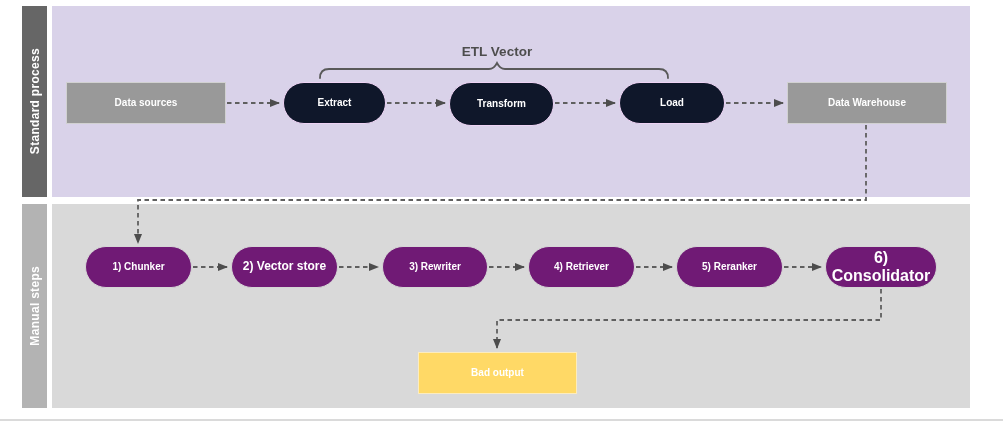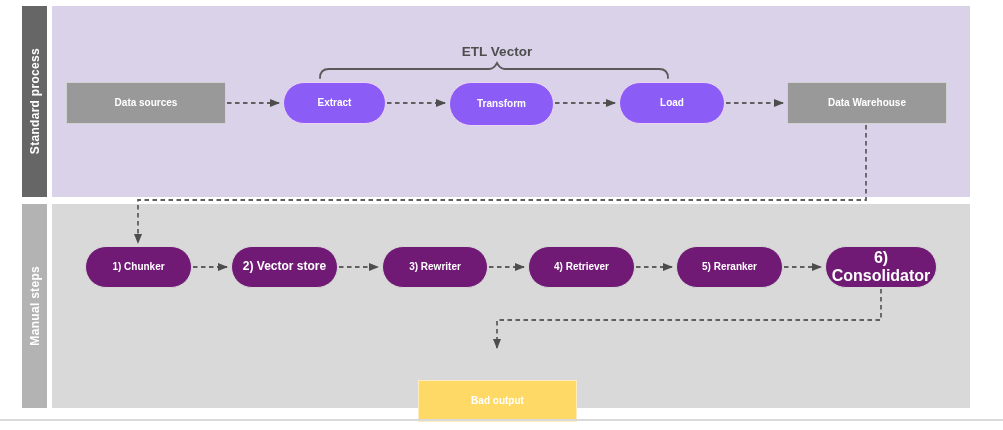--- a/index.html
+++ b/index.html
@@ -38,23 +38,23 @@
     justify-content: center;
     text-align: center;
     color: #ffffff;
     font-weight: bold;
     font-size: 10px;
     line-height: 1.15;
     box-sizing: border-box;
     padding: 2px 8px;
   }
   .rect-gray   { background: #999999; border: 1.5px solid rgba(255,255,255,0.55); }
-  .pill-pink   { background: #8b5cf6; border: 1.5px solid #eed3f4; border-radius: 22px; }
+  .pill-pink   { background: #0f172a; border: 1.5px solid #eed3f4; border-radius: 22px; }
   .pill-gray   { background: #701a75; border: 1.5px solid #d6d6d6; border-radius: 22px; }
-  .rect-yellow { background: #ffd966; border: 1.5px solid #fcecbf; margin-top: 28px; }
+  .rect-yellow { background: #ffd966; border: 1.5px solid #fcecbf; }
 
   
   #n-data-sources   { left: 66px;  top: 82px;  width: 160px; height: 42px; }
   #n-extract        { left: 283px; top: 82px;  width: 103px; height: 42px; }
   #n-transform      { left: 449px; top: 82px;  width: 105px; height: 44px; }
   #n-load           { left: 619px; top: 82px;  width: 106px; height: 42px; }
   #n-data-warehouse { left: 787px; top: 82px;  width: 160px; height: 42px; }
 
   #etl-tools-label {
     position: absolute;

